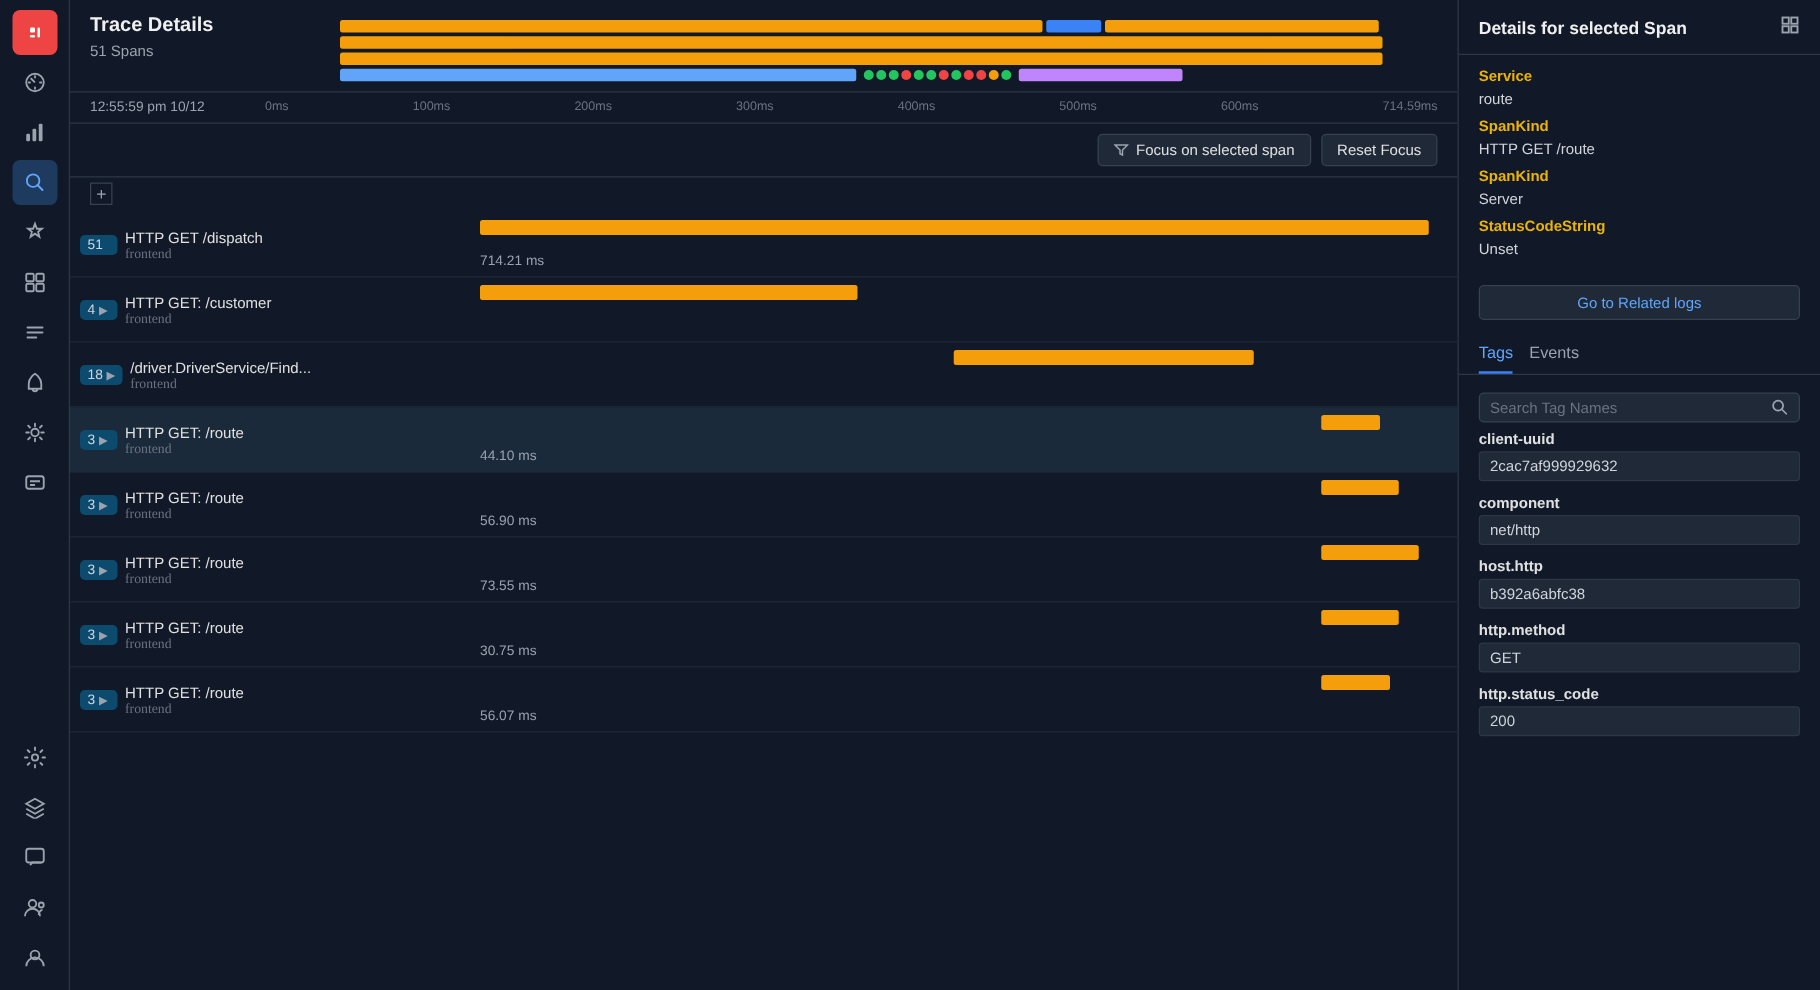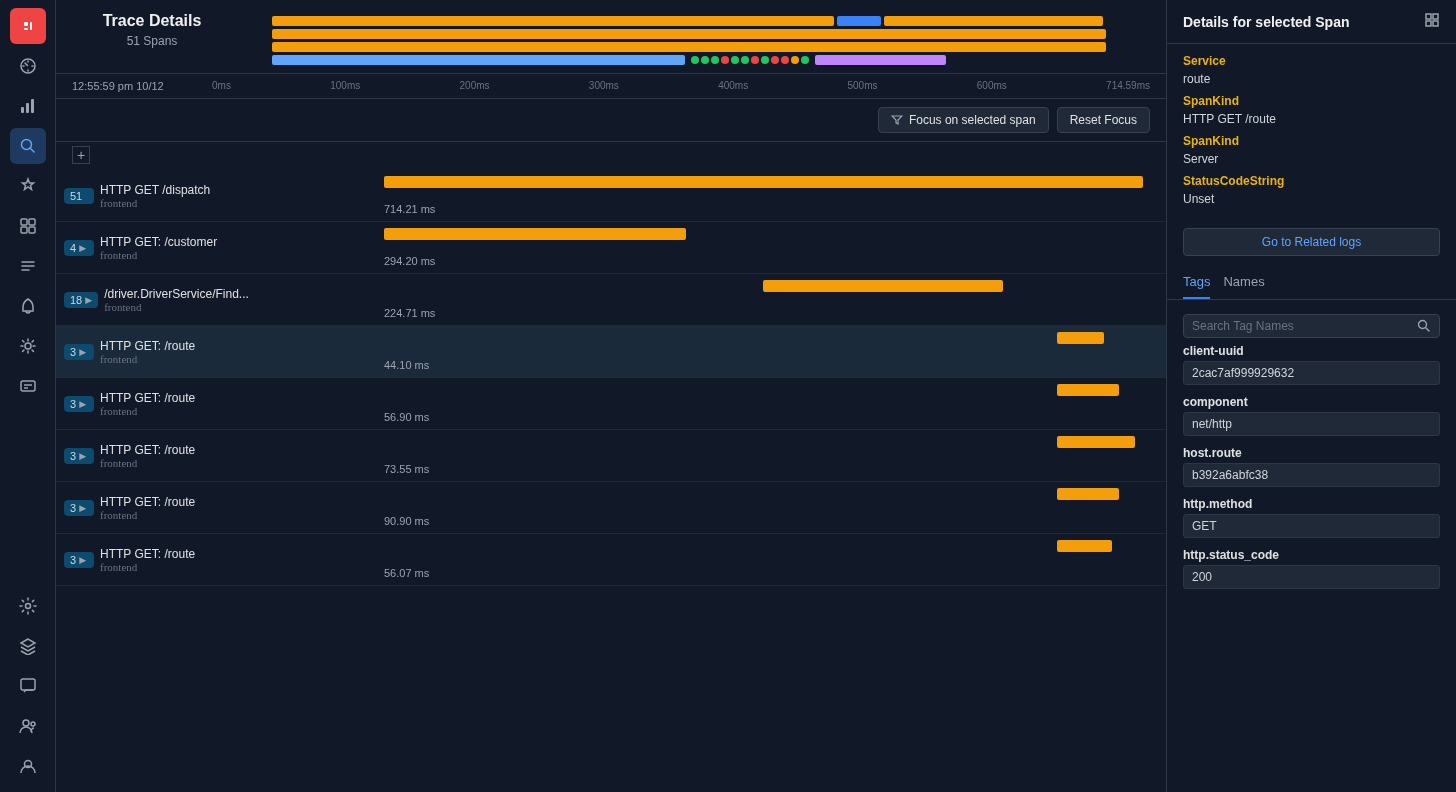--- a/index.html
+++ b/index.html
@@ -49,21 +49,20 @@
       background: #111827;
     }
 
     
     .trace-header {
       padding: 12px 16px 8px;
       border-bottom: 1px solid #2d3748;
       display: flex;
       align-items: flex-start;
       gap: 40px;
-      text-align: center;
     }
     .trace-title {
       min-width: 160px;
     }
     .trace-title h2 {
       font-size: 16px;
       font-weight: 600;
       color: #f0f0f0;
       margin-bottom: 4px;
     }
@@ -559,39 +558,37 @@
         </div>
         <div class="span-info">
           <span class="span-name">HTTP GET: /customer</span>
           <span class="span-service">frontend</span>
         </div>
       </div>
       <div class="span-timeline">
         <div class="span-bar-container">
           <div class="span-bar" style="left:0%;width:39%;"></div>
         </div>
-        <div class="span-duration">294.20 ms</div>
       </div>
     </div>
         <div class="span-row">
       <div class="span-left">
         <div class="span-count-badge">
           <span>18</span>
           <span class="expand-arrow">▶</span>
         </div>
         <div class="span-info">
           <span class="span-name">/driver.DriverService/Find...</span>
           <span class="span-service">frontend</span>
         </div>
       </div>
       <div class="span-timeline">
         <div class="span-bar-container">
           <div class="span-bar" style="left:49%;width:31%;"></div>
         </div>
-        <div class="span-duration">224.71 ms</div>
       </div>
     </div>
         <div class="span-row selected">
       <div class="span-left">
         <div class="span-count-badge">
           <span>3</span>
           <span class="expand-arrow">▶</span>
         </div>
         <div class="span-info">
           <span class="span-name">HTTP GET: /route</span>
@@ -649,21 +646,21 @@
         </div>
         <div class="span-info">
           <span class="span-name">HTTP GET: /route</span>
           <span class="span-service">frontend</span>
         </div>
       </div>
       <div class="span-timeline">
         <div class="span-bar-container">
           <div class="span-bar" style="left:87%;width:8%;"></div>
         </div>
-        <div class="span-duration">90.90 ms</div>
+        <div class="span-duration">30.75 ms</div>
       </div>
     </div>
         <div class="span-row">
       <div class="span-left">
         <div class="span-count-badge">
           <span>3</span>
           <span class="expand-arrow">▶</span>
         </div>
         <div class="span-info">
           <span class="span-name">HTTP GET: /route</span>
@@ -702,42 +699,42 @@
     <div class="panel-field-label">SpanKind</div>
     <div class="panel-field-value">Server</div>
     <div class="panel-field-label">StatusCodeString</div>
     <div class="panel-field-value">Unset</div>
   </div>
 
   <button class="related-logs-btn">Go to Related logs</button>
 
   <div class="panel-tabs">
     <div class="panel-tab active">Tags</div>
-    <div class="panel-tab">Names</div>
+    <div class="panel-tab">Events</div>
   </div>
 
   <div class="tag-search">
     <input type="text" placeholder="Search Tag Names" style="">
     <svg width="14" height="14" viewBox="0 0 14 14" fill="none">
       <circle cx="5.5" cy="5.5" r="4" stroke="#9ca3af" stroke-width="1.4"></circle>
       <path d="M9 9l3 3" stroke="#9ca3af" stroke-width="1.4" stroke-linecap="round"></path>
     </svg>
   </div>
 
   <div class="tags-list" id="tags-list">
       <div class="tag-item">
       <div class="tag-key">client-uuid</div>
       <div class="tag-value">2cac7af999929632</div>
     </div>
       <div class="tag-item">
       <div class="tag-key">component</div>
       <div class="tag-value">net/http</div>
     </div>
       <div class="tag-item">
-      <div class="tag-key">host.route</div>
+      <div class="tag-key">host.http</div>
       <div class="tag-value">b392a6abfc38</div>
     </div>
       <div class="tag-item">
       <div class="tag-key">http.method</div>
       <div class="tag-value">GET</div>
     </div>
       <div class="tag-item">
       <div class="tag-key">http.status_code</div>
       <div class="tag-value">200</div>
     </div>

